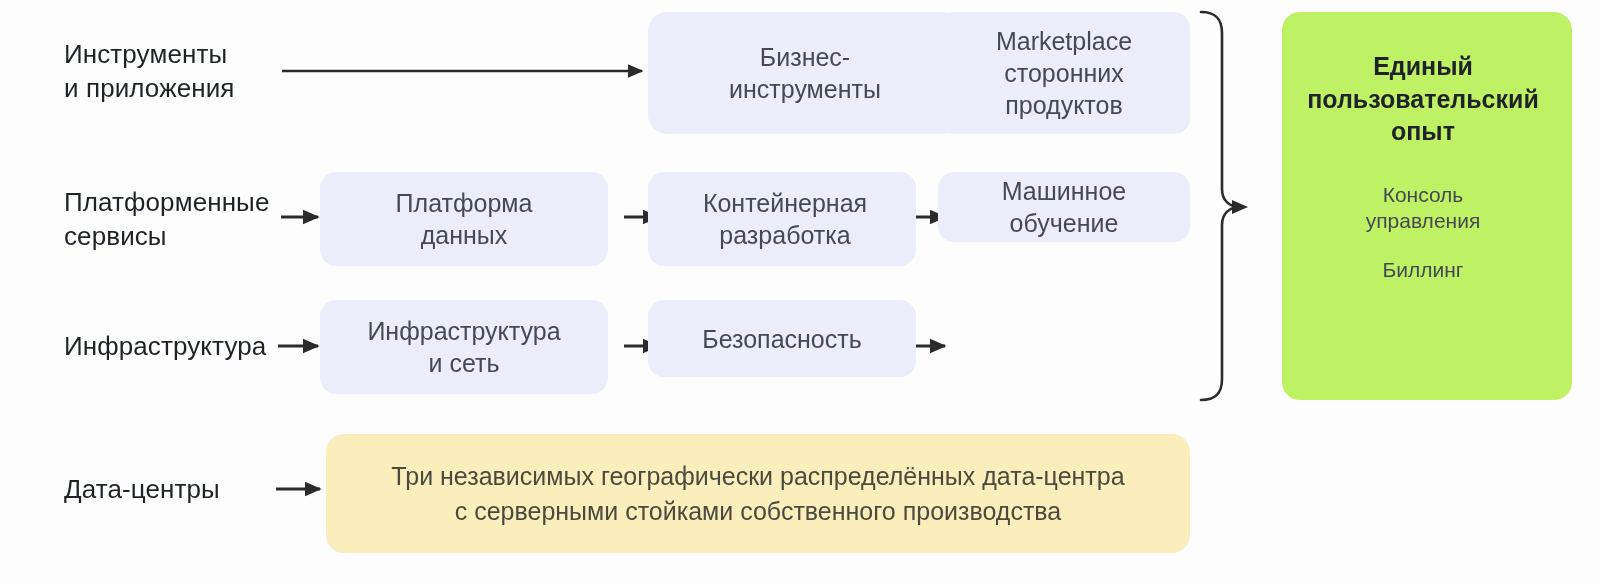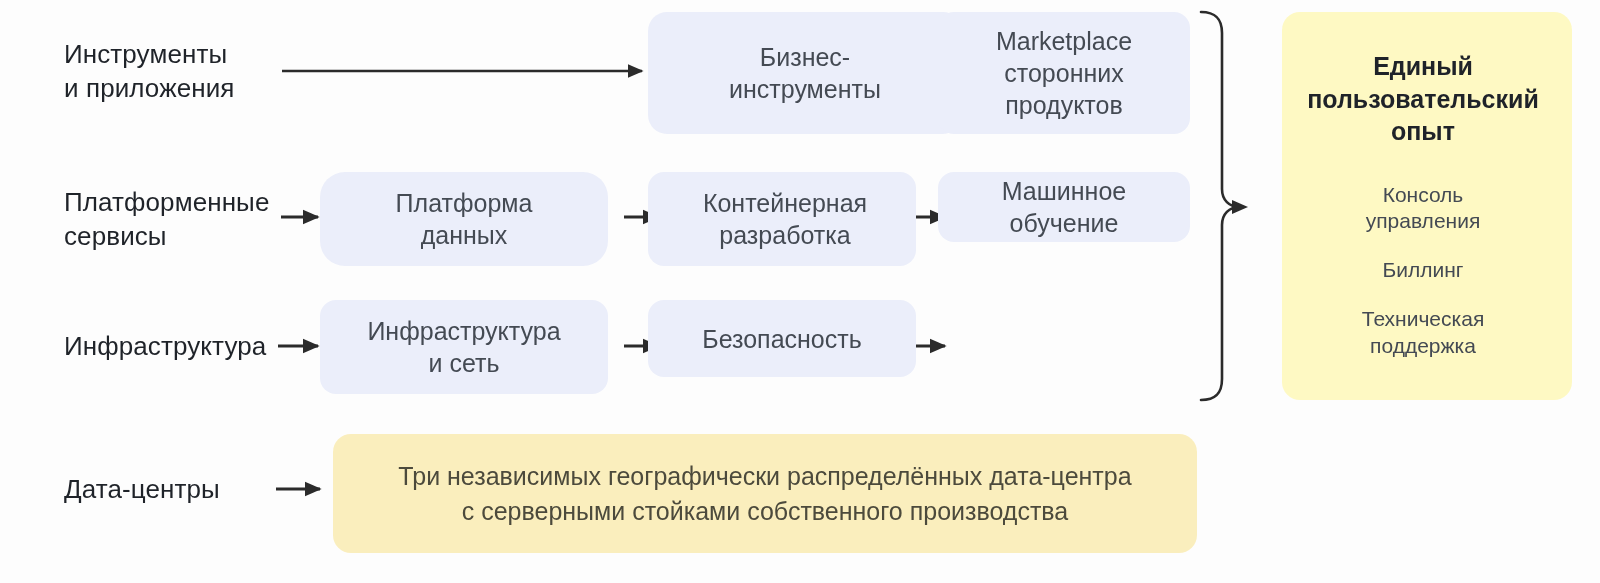--- a/index.html
+++ b/index.html
@@ -45,29 +45,28 @@
     line-height: 1.28;
     white-space: pre-line;
     padding: 4px 14px;
   }
   .node.yellow {
     background: #faeebd;
     color: #4c4a3c;
     font-size: 25px;
     line-height: 1.38;
     border-radius: 18px;
-    margin-left: 7px;
   }
 
   
   .panel {
     position: absolute;
     box-sizing: border-box;
     border-radius: 18px;
-    background: #fef9c3;
+    background: #bef264;
     display: flex;
     flex-direction: column;
     align-items: center;
     justify-content: flex-start;
     padding: 38px 28px 26px 20px;
   }
   .panel .p-title {
     color: #1f2329;
     font-weight: bold;
     font-size: 25px;
@@ -160,21 +159,21 @@
   <div class="node" style="left:648px; top:12px; width:314px; height:122px;border-radius:19px;">Бизнес-
 инструменты</div>
 
   <div class="node" style="left:938px; top:12px; width:252px; height:122px;">Marketplace
 сторонних
 продуктов</div>
 
   <div class="row-label" style="left:64px; top:186px; width:230px;">Платформенные
 сервисы</div>
 
-  <div class="node" style="left:320px; top:172px; width:288px; height:94px;border-radius:25px;">Платформа
+  <div class="node" style="left:320px; top:172px; width:288px; height:94px;">Платформа
 данных</div>
 
   <div class="node" style="left:648px; top:172px; width:268px; height:94px;padding-left:20px;">Контейнерная
 разработка</div>
 
   <div class="node" style="left:938px; top:172px; width:252px; height:70px;">Машинное
 обучение</div>
 
   <div class="row-label" style="left:64px; top:330px; width:230px;">Инфраструктура</div>
 
@@ -189,17 +188,15 @@
   <div class="node yellow" style="left:326px; top:434px; width:864px; height:119px;">Три независимых географически распределённых дата-центра
 с серверными стойками собственного производства</div>
 
   <div class="panel" style="left:1282px; top:12px; width:290px; height:388px;">
     <div class="p-title">Единый
 пользовательский
 опыт</div>
     <div class="p-item">Консоль
 управления</div>
     <div class="p-item">Биллинг</div>
-    <div class="p-item">Техническая
-поддержка</div>
   </div>
 
 </div>
 
 </body></html>

